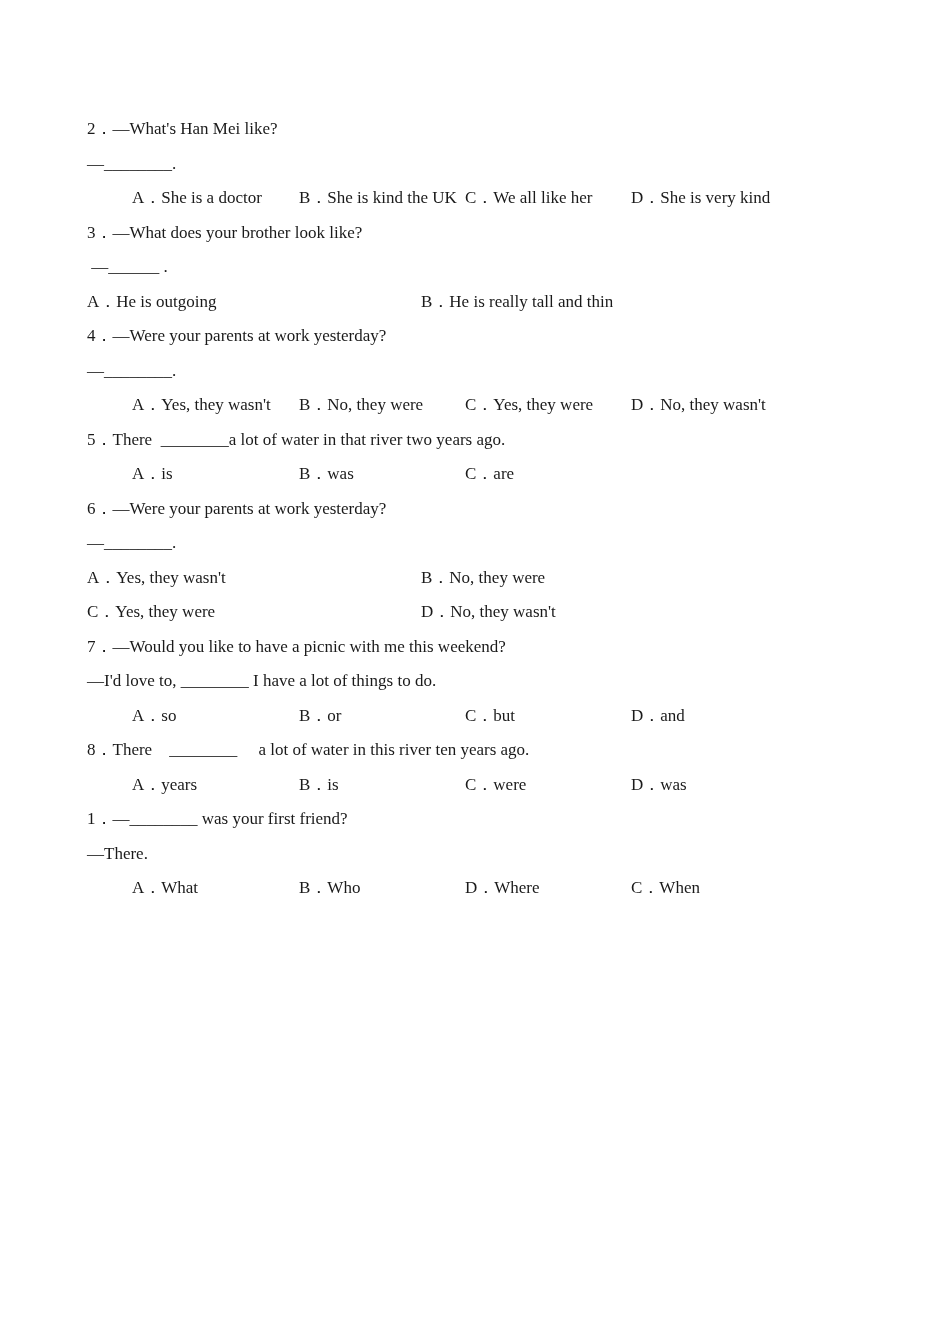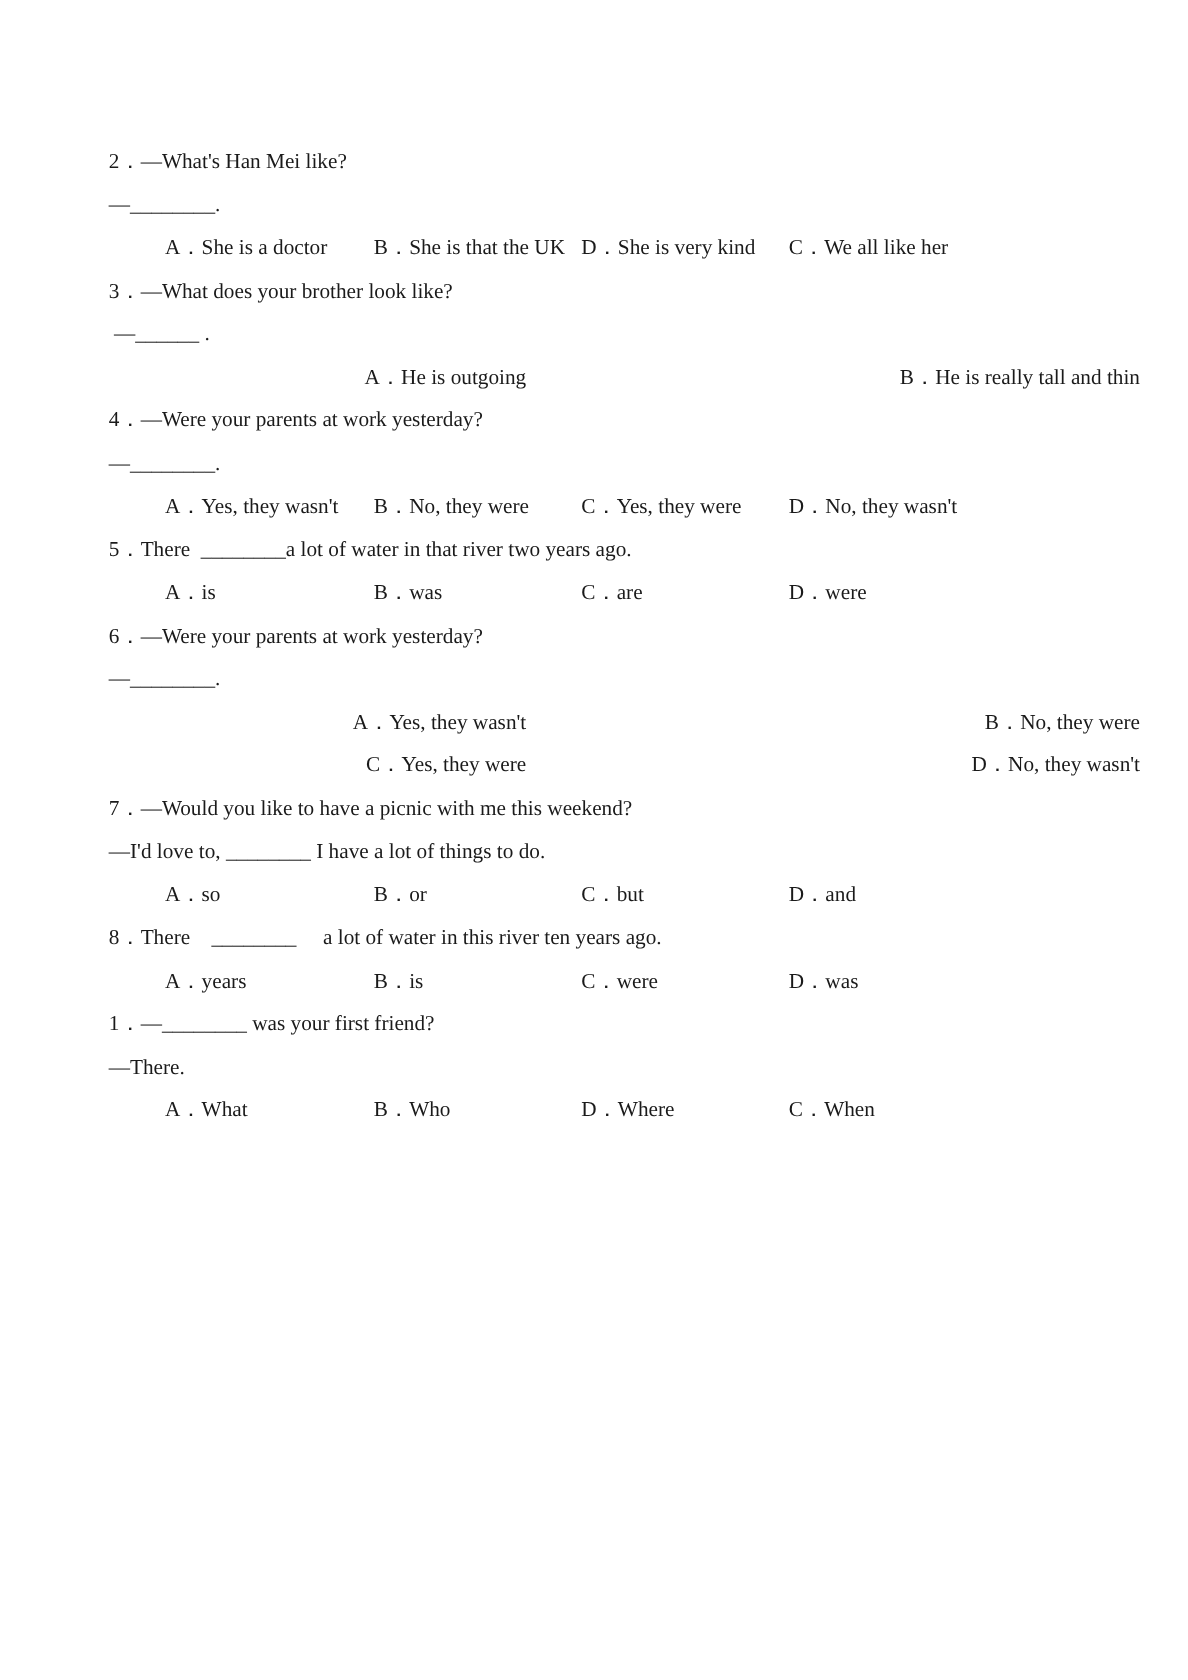--- a/index.html
+++ b/index.html
@@ -29,41 +29,40 @@
     white-space: pre;
   }
   .opts4 {
     display: grid;
     grid-template-columns: 167px 166px 166px 1fr;
     margin-left: 45px;
   }
   .opts2 {
     display: grid;
     grid-template-columns: 334px 1fr;
-    text-align: right;
   }
   .opt {
     display: block;
     white-space: pre;
   }
 </style>
 </head>
 <body>
 
 <div class="page">
   <div class="content">
 
     <section>
       <div class="line">2．—What's Han Mei like?</div>
       <div class="line">—________.</div>
       <div class="line opts4">
         <span class="opt"><span>A</span><span>．</span><span>She is a doctor</span></span>
-        <span class="opt"><span>B</span><span>．</span><span>She is that the UK</span></span>
+        <span class="opt"><span>B</span><span>．</span><span>She is kind the UK</span></span>
+        <span class="opt"><span>C</span><span>．</span><span>We all like her</span></span>
         <span class="opt"><span>D</span><span>．</span><span>She is very kind</span></span>
-        <span class="opt"><span>C</span><span>．</span><span>We all like her</span></span>
       </div>
     </section>
 
     <section>
       <div class="line">3．—What does your brother look like?</div>
       <div class="line"> —______ .</div>
       <div class="line opts2">
         <span class="opt"><span>A</span><span>．</span><span>He is outgoing</span></span>
         <span class="opt"><span>B</span><span>．</span><span>He is really tall and thin</span></span>
       </div>
@@ -79,21 +78,20 @@
         <span class="opt"><span>D</span><span>．</span><span>No, they wasn't</span></span>
       </div>
     </section>
 
     <section>
       <div class="line">5．There  ________a lot of water in that river two years ago.</div>
       <div class="line opts4">
         <span class="opt"><span>A</span><span>．</span><span>is</span></span>
         <span class="opt"><span>B</span><span>．</span><span>was</span></span>
         <span class="opt"><span>C</span><span>．</span><span>are</span></span>
-        <span class="opt"><span>D</span><span>．</span><span>were</span></span>
       </div>
     </section>
 
     <section>
       <div class="line">6．—Were your parents at work yesterday?</div>
       <div class="line">—________.</div>
       <div class="line opts2">
         <span class="opt"><span>A</span><span>．</span><span>Yes, they wasn't</span></span>
         <span class="opt"><span>B</span><span>．</span><span>No, they were</span></span>
       </div>

